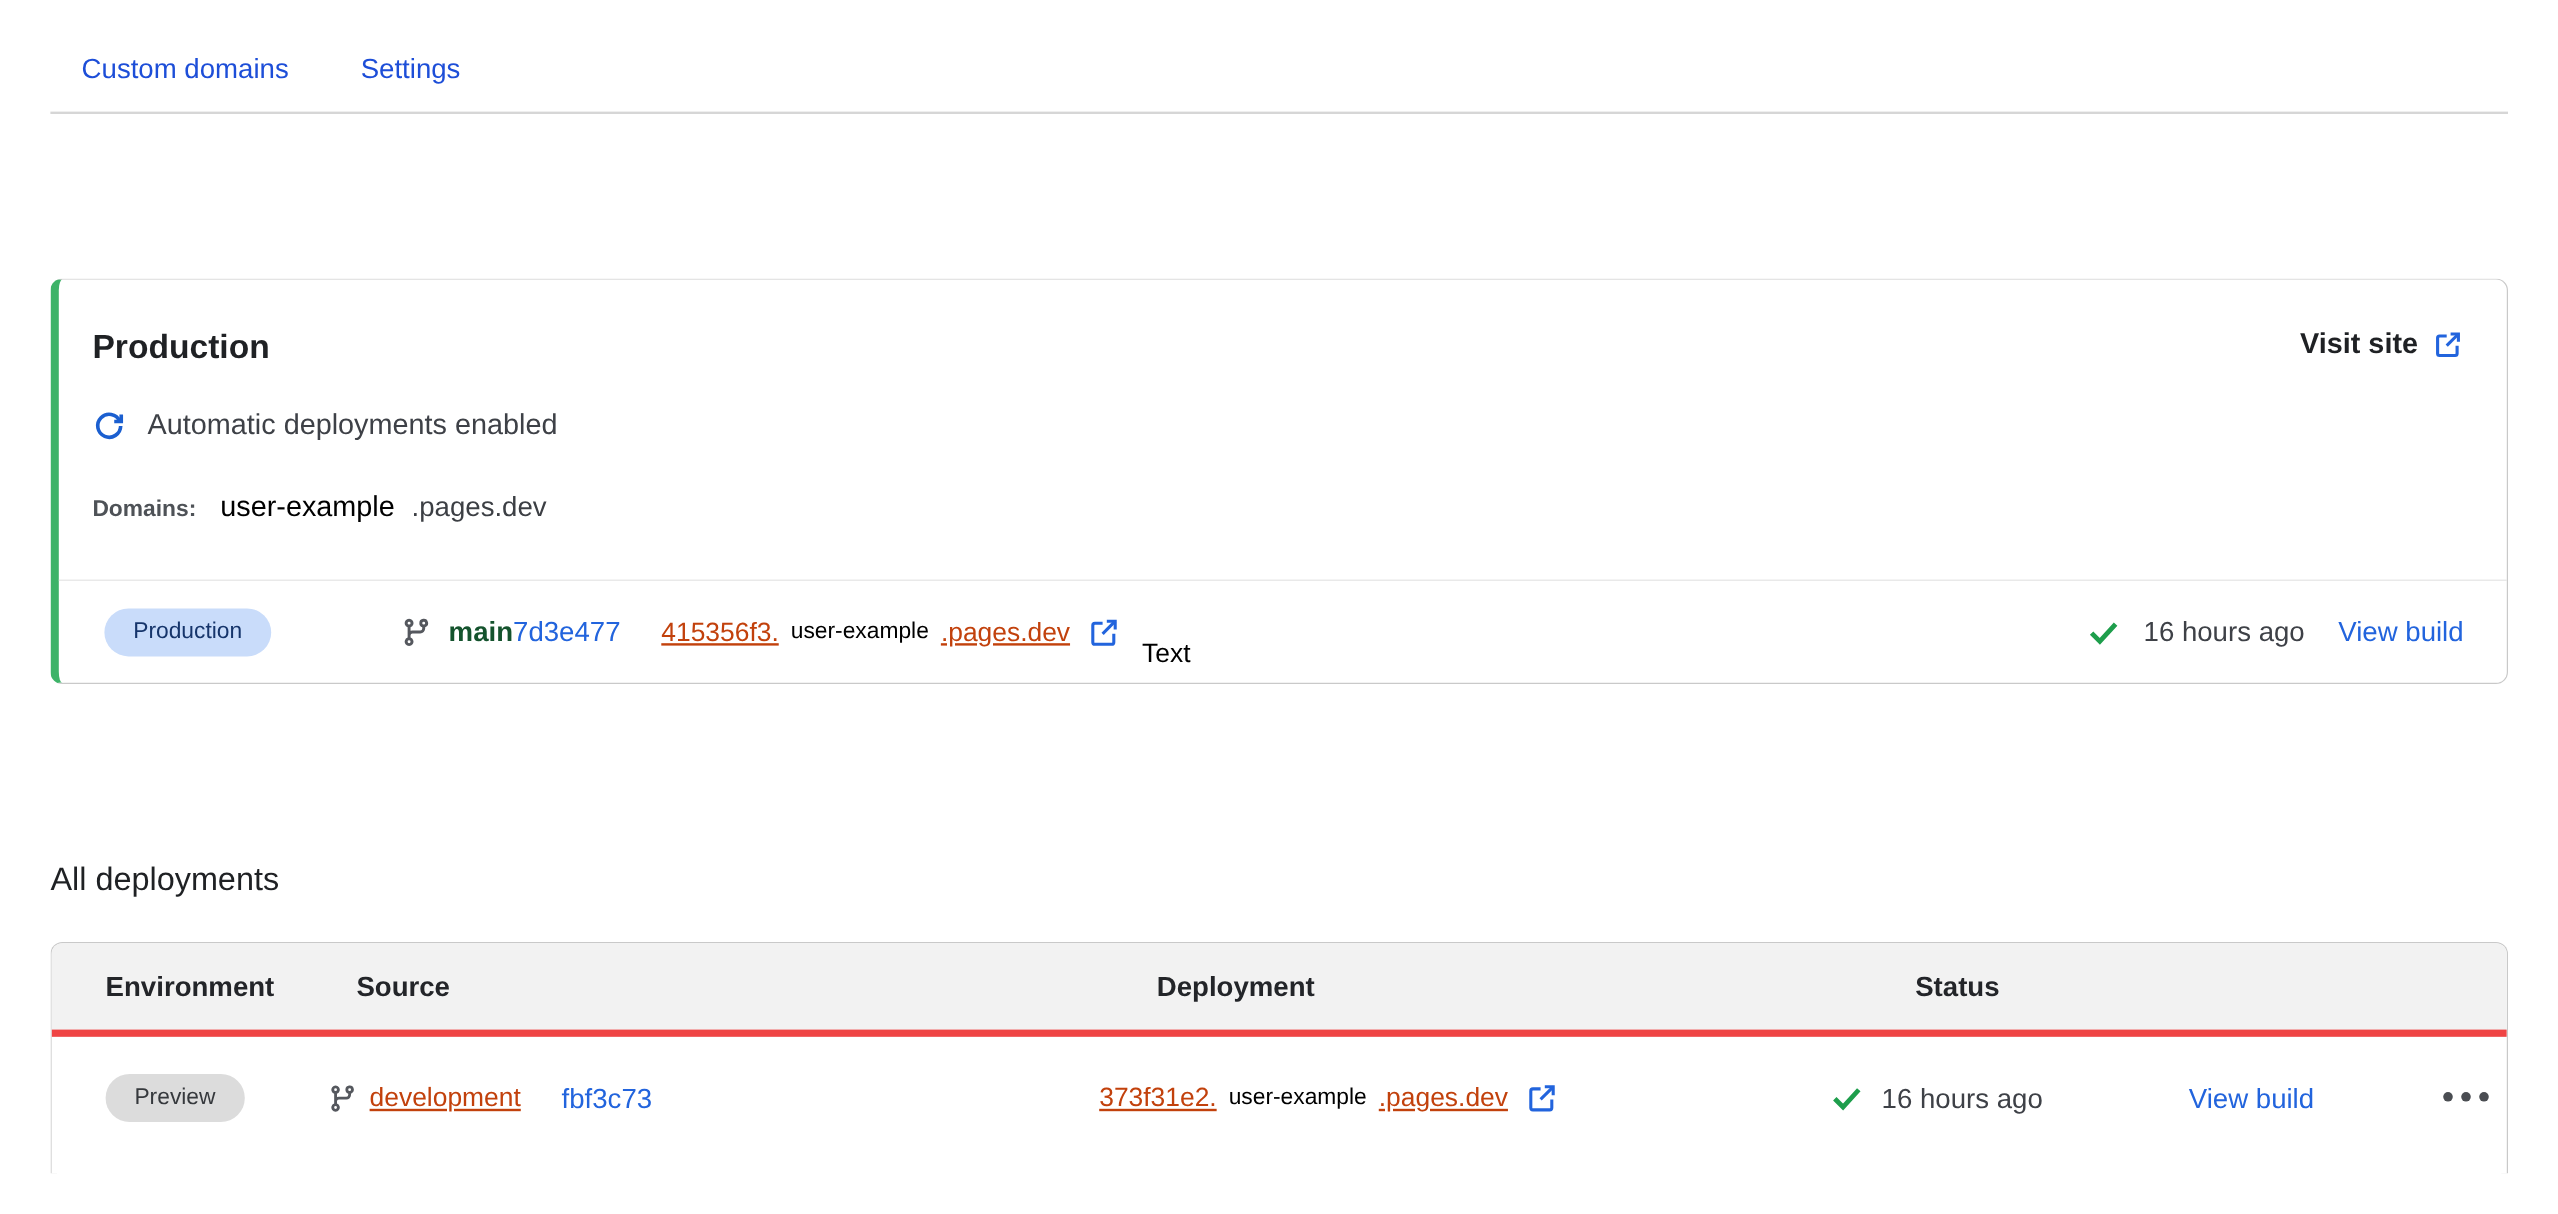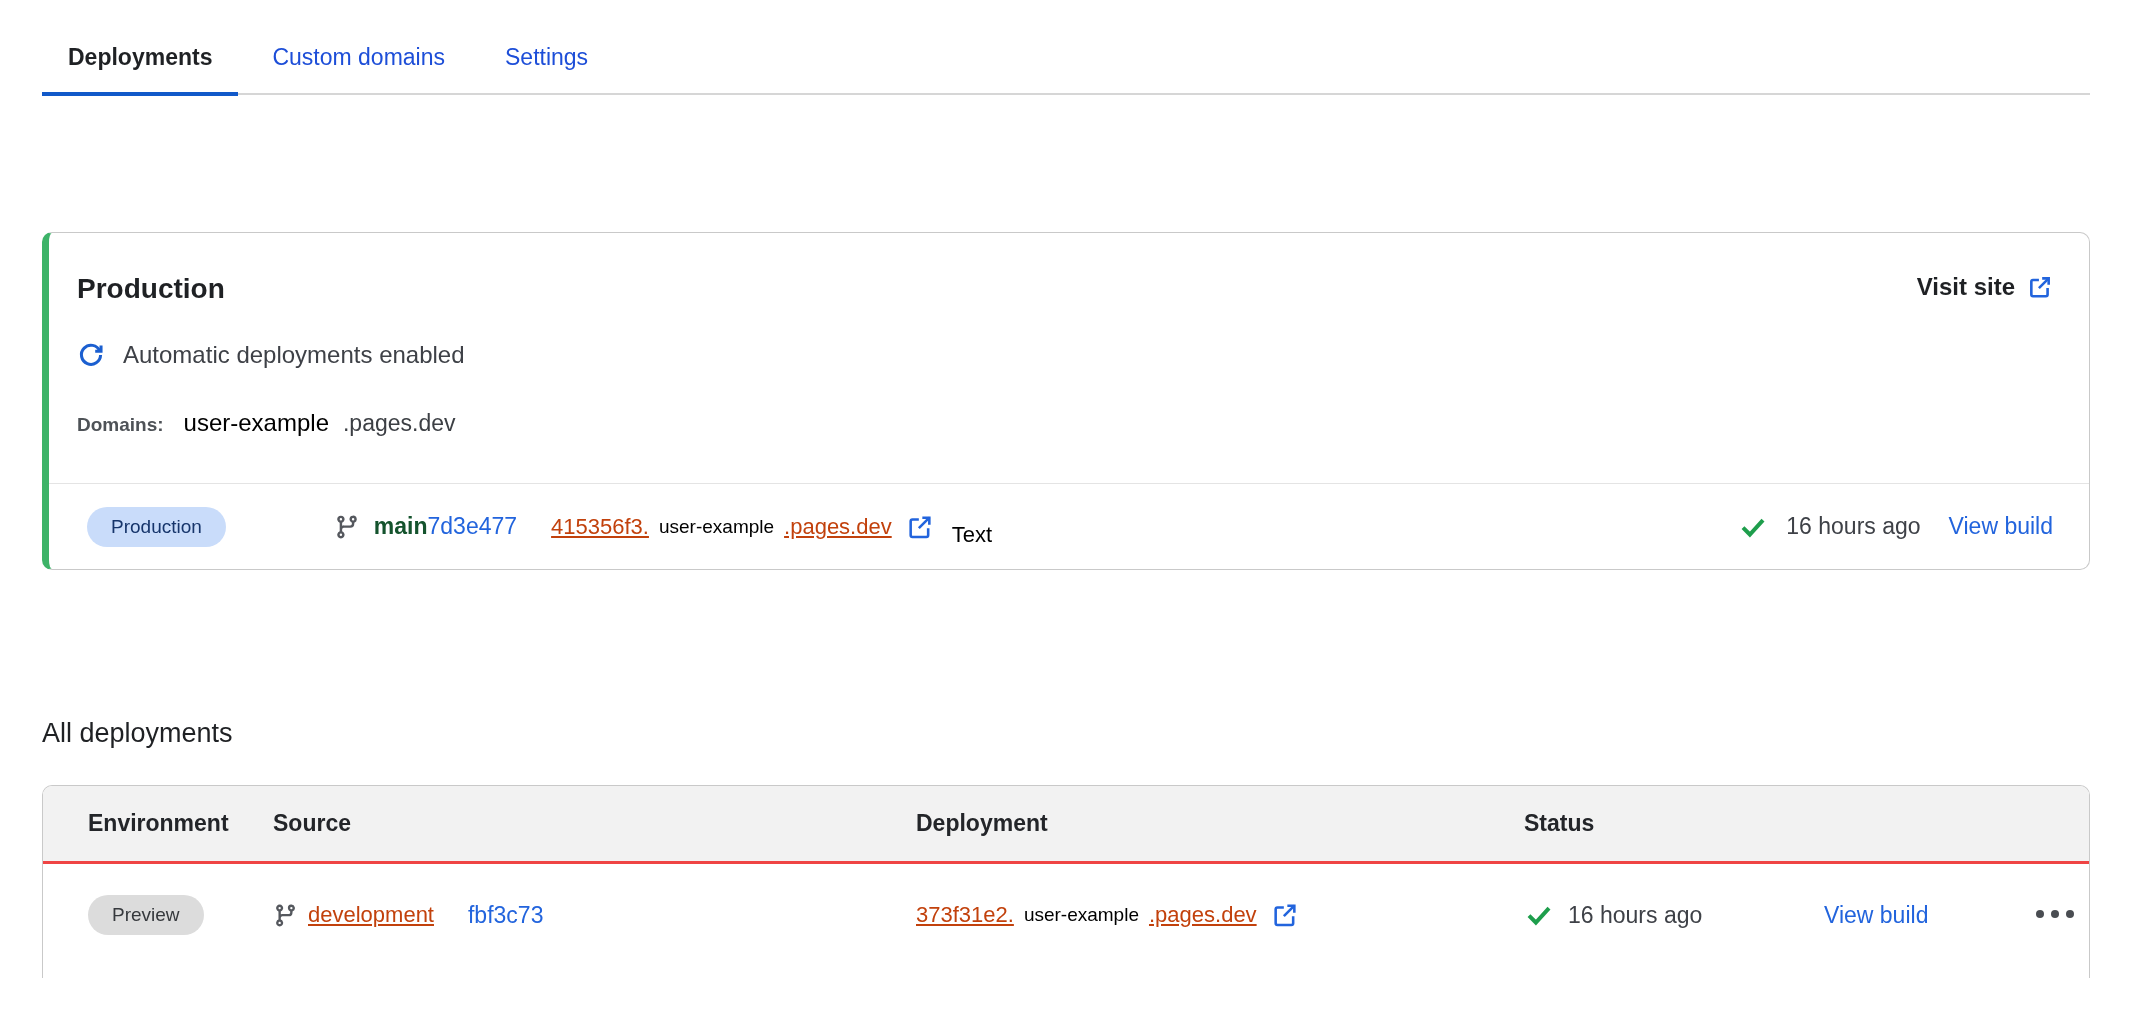--- a/index.html
+++ b/index.html
@@ -34,48 +34,47 @@
               padding:0 36px 0 38px; }
   .pill { display:inline-flex; align-items:center; justify-content:center;
           border-radius:22px; font-size:19px; padding:9px 24px; white-space:nowrap; }
   .pill-prod { background:#c9dcfa; color:#16356b; }
   .pill-prev { background:#dcdcdc; color:#36393d; }
   .branch { display:inline-flex; align-items:center; }
   .branch-name { font-size:23px; font-weight:700; color:#14532d; margin-left:14px; }
   .link { color:#2264dd; font-size:23px; cursor:pointer; text-decoration:none; }
   .hash { font-size:22px; color:#c2410c;text-decoration:underline; }
   .redact { font-size:19px; color:#000; }
-  .annotation { font-size:22px; color:#000; position:relative; top:8px; margin-left:18px; }
+  .annotation { font-size:22px; color:#000; position:relative; top:18px; margin-left:18px; }
   .right-group { margin-left:auto; display:flex; align-items:center; gap:18px; }
   .time { font-size:23px; color:#3e4147; }
 
   
   .section-title { margin:148px 42px 36px 42px; font-size:27px; font-weight:500; color:#1f2124; }
   .table { margin:0 42px; border:1px solid #c9c9c9; border-bottom:none;
            border-radius:10px 10px 0 0; overflow:hidden; }
   .grid { display:grid; grid-template-columns:185px 643px 608px 300px 212px 1fr; }
   .thead { background:#f2f2f2; height:78px; align-items:center; padding-left:45px;
-           border-bottom:3px solid #ef4444; }
+           border-bottom:6px solid #ef4444;gap:24px; }
   .th { font-size:23px; font-weight:700; color:#232529; }
   .trow { padding:28px 0 40px 45px; align-items:start; }
   .cell-line { display:flex; align-items:center; min-height:46px; }
   .src-col { display:flex; flex-direction:column; }
   .commit-msg { font-size:22px; color:#3e4147; margin-left:37px; margin-top:8px; }
   .dots { display:flex; gap:7px; align-items:center; padding-top:18px; }
   .dots i { width:8px; height:8px; border-radius:50%; background:#4a4d52; display:block; }
 
   .gap14 { margin-left:14px; } .gap30 { } .gap34 { margin-left:34px; }
   .gap10 { margin-left:10px; } .gap110 { margin-left:108px; }
   svg { display:block; }
 </style>
 </head>
 <body>
 
 <div class="tabbar">
-  <div class="tab active">Deployments</div>
   <div class="tab">Custom domains</div>
   <div class="tab">Settings</div>
 </div>
 
 <div class="card">
   <div class="card-top">
     <div class="card-head">
       <div class="card-title">Production</div>
       <div class="visit">
         <span>Visit site</span>

